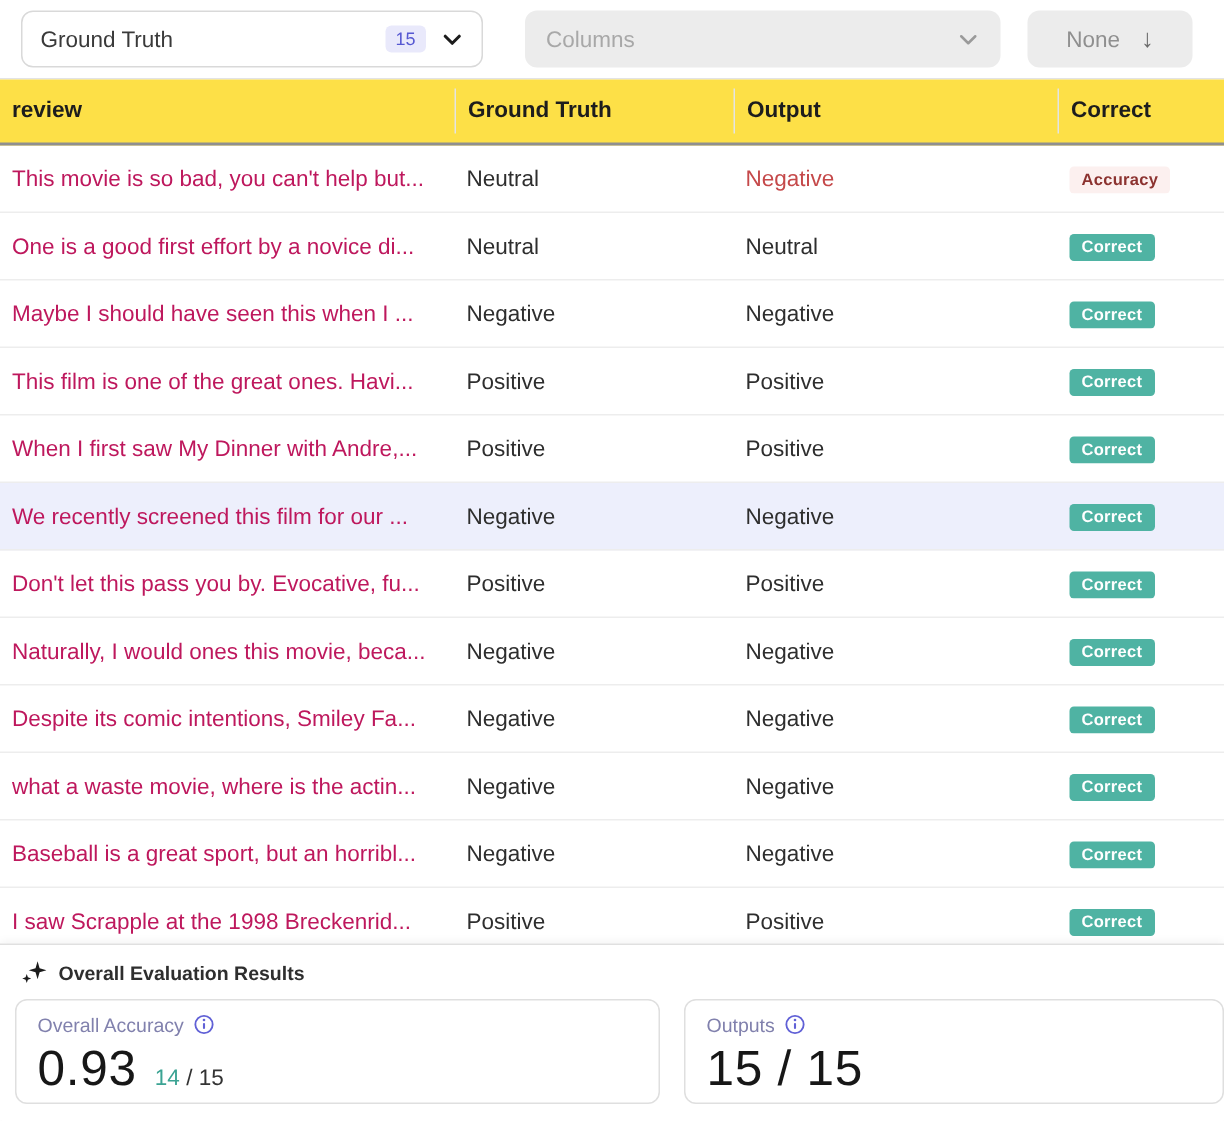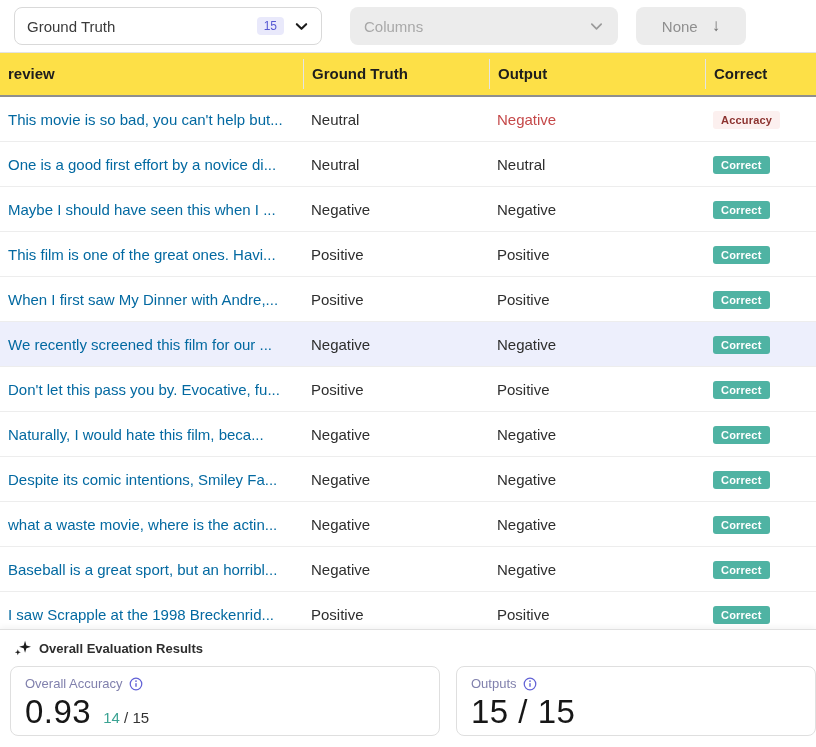--- a/index.html
+++ b/index.html
@@ -9,56 +9,56 @@
   
   .toolbar { display:flex; align-items:center; height:53px; padding:0 14px;
     border-bottom:1px solid #e3e3e3; background:#fff; }
   .select-box { display:flex; align-items:center; height:38px; border-radius:8px;
     font-size:15px; cursor:pointer; }
   .filter-box { width:308px; background:#fff; border:1px solid #d9d9d9;
     padding:0 12px; color:#3a3a3a; }
   .filter-box .count-badge { margin-left:auto; background:#e9e9fb; color:#5658d2;
     font-size:12px; padding:2px 7px; border-radius:4px; }
   .filter-box .chev { margin-left:10px; }
-  .columns-box { width:268px; margin-left:28px; background:#ececec;
+  .columns-box { width:317px; margin-left:28px; background:#ececec;
     padding:0 14px; color:#a8a8a8; }
   .columns-box .chev { margin-left:auto; }
   .sort-btn { width:110px; margin-left:18px; background:#ececec; color:#8f8f8f;
     justify-content:center; gap:14px; border:none; font-size:15px; }
   .sort-btn .dn-arrow { color:#6b6b6b; font-size:17px; }
 
   
   .grid-cols { display:grid; grid-template-columns:303px 186px 216px 1fr; }
   .thead { height:44px; align-items:center; font-weight:700; font-size:15px;
     color:#1d1d1d; border-bottom:2px solid #8f8f8f; background:#fde047; }
   .thead .hcell { padding-left:8px; height:30px; line-height:30px; }
   .thead .hcell + .hcell { border-left:1px solid #e4e4e4; }
   .rows-wrap { height:532px; overflow:hidden; }
   .trow { height:45px; align-items:center; font-size:15px;
     border-bottom:1px solid #ededed; cursor:pointer; }
   .trow.highlight { background:#edeffc; }
   .tcell { padding-left:8px; white-space:nowrap; overflow:hidden; color:#2e2e2e; }
-  .tcell.review { color:#0369a1; }
+  .tcell.review { color:#be185d; }
   .tcell.output-error { color:#c5494a; }
   .badge { display:inline-block; font-size:11px; font-weight:700;
     padding:3px 8px; border-radius:3px; letter-spacing:.2px; }
   .badge-correct { background:#4fb3a3; color:#fff; }
   .badge-incorrect { background:#fcf0ef; color:#8c3330; }
 
   
   .footer { height:145px; background:#fff; border-top:1px solid #e0e0e0;
     box-shadow:0 -2px 6px rgba(0,0,0,.05); position:relative; }
   .footer-head { display:flex; align-items:center; gap:8px; padding:10px 14px 0; }
   .footer-head .title { font-size:13px; font-weight:700; color:#2e2e2e; }
   .cards { display:flex; margin-top:9px; padding-left:10px; }
   .card { height:70px; border:1px solid #dfdfdf; border-radius:8px;
     padding:9px 14px 0; background:#fff; }
   .card-1 { width:452px; }
   .card-2 { margin-left:16px; flex:0 0 360px; }
-  .card-label { display:flex; align-items:flex-end; gap:6px; font-size:13px;
+  .card-label { display:flex; align-items:flex-start; gap:6px; font-size:13px;
     color:#8181ad; }
   .card-value-row { display:flex; align-items:baseline; gap:12px; margin-top:2px; }
   .big-value { font-size:33px; font-weight:500; color:#171717; letter-spacing:.5px; }
   .frac { font-size:15px; color:#333; }
   .frac .num { color:#3ba393; }
   svg { display:block; }
 </style>
 </head>
 <body>
 
@@ -130,21 +130,21 @@
     <div class="tcell output">Negative</div>
     <div class="tcell"><span class="badge badge-correct">Correct</span></div>
   </div>
     <div class="trow grid-cols">
     <div class="tcell review">Don't let this pass you by. Evocative, fu...</div>
     <div class="tcell">Positive</div>
     <div class="tcell output">Positive</div>
     <div class="tcell"><span class="badge badge-correct">Correct</span></div>
   </div>
     <div class="trow grid-cols">
-    <div class="tcell review">Naturally, I would hate this film, beca...</div>
+    <div class="tcell review">Naturally, I would ones this movie, beca...</div>
     <div class="tcell">Negative</div>
     <div class="tcell output">Negative</div>
     <div class="tcell"><span class="badge badge-correct">Correct</span></div>
   </div>
     <div class="trow grid-cols">
     <div class="tcell review">Despite its comic intentions, Smiley Fa...</div>
     <div class="tcell">Negative</div>
     <div class="tcell output">Negative</div>
     <div class="tcell"><span class="badge badge-correct">Correct</span></div>
   </div>

